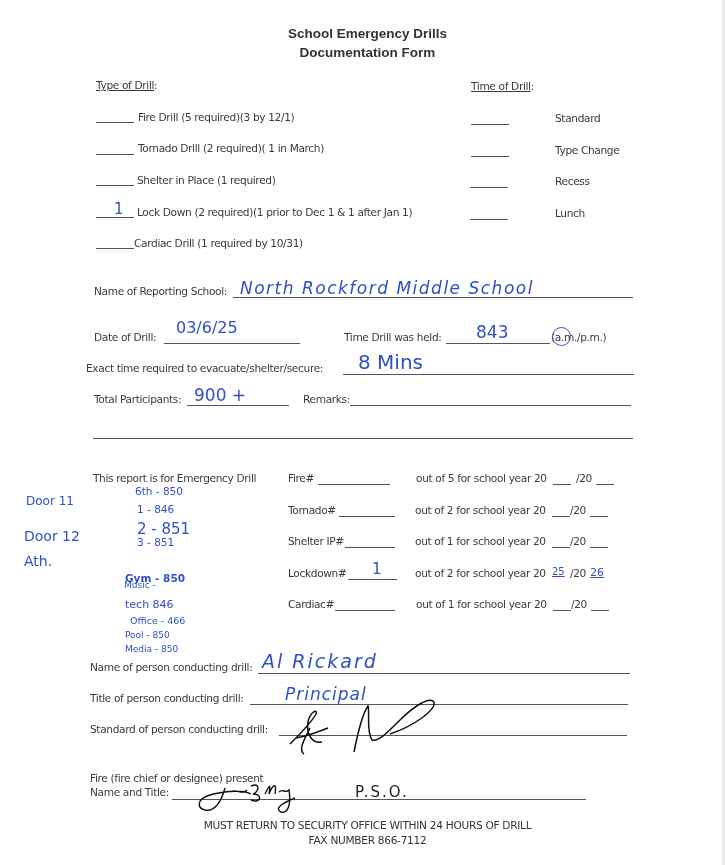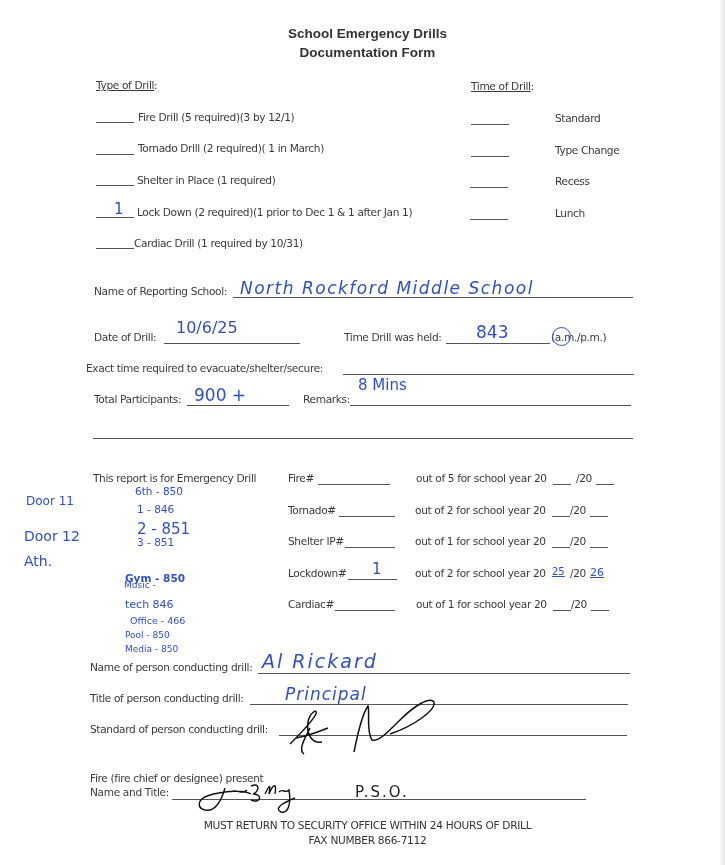--- a/index.html
+++ b/index.html
@@ -57,31 +57,31 @@
 
 <div class="line" style="left:470px; top:219px; width:38px;"></div>
 <div class="abs lbl" style="left:555px; top:207px;">Lunch</div>
 
 <div class="abs lbl" style="left:94px; top:285px;">Name of Reporting School:</div>
 <div class="line" style="left:233px; top:297px; width:400px;"></div>
 <div class="hw hw-script" style="left:240px; top:278px; font-size:17px; letter-spacing:1.5px;">North Rockford Middle School</div>
 
 <div class="abs lbl" style="left:94px; top:331px;">Date of Drill:</div>
 <div class="line" style="left:164px; top:343px; width:136px;"></div>
-<div class="hw" style="left:176px; top:318px; font-size:16px;">10/6/25</div>
+<div class="hw" style="left:176px; top:318px; font-size:16px;">03/6/25</div>
 
 <div class="abs lbl" style="left:344px; top:331px;">Time Drill was held:</div>
 <div class="line" style="left:446px; top:343px; width:104px;"></div>
 <div class="hw" style="left:476px; top:322px; font-size:17px;">843</div>
 <div class="abs lbl" style="left:551px; top:331px;">(a.m./p.m.)</div>
 <div class="circle" style="left:552px; top:327px; width:17px; height:17px;"></div>
 
 <div class="abs lbl" style="left:86px; top:362px;">Exact time required to evacuate/shelter/secure:</div>
 <div class="line" style="left:343px; top:374px; width:291px;"></div>
-<div class="hw" style="left:358px; top:376px; font-size:15px;">8 Mins</div>
+<div class="hw" style="left:358px; top:350px; font-size:20px;">8 Mins</div>
 
 <div class="abs lbl" style="left:94px; top:393px;">Total Participants:</div>
 <div class="line" style="left:187px; top:405px; width:102px;"></div>
 <div class="hw" style="left:194px; top:385px; font-size:17px;">900 +</div>
 <div class="abs lbl" style="left:303px; top:393px;">Remarks:</div>
 <div class="line" style="left:350px; top:405px; width:281px;"></div>
 <div class="line" style="left:93px; top:438px; width:540px;"></div>
 
 <div class="abs lbl" style="left:93px; top:472px;">This report is for Emergency Drill</div>
 

